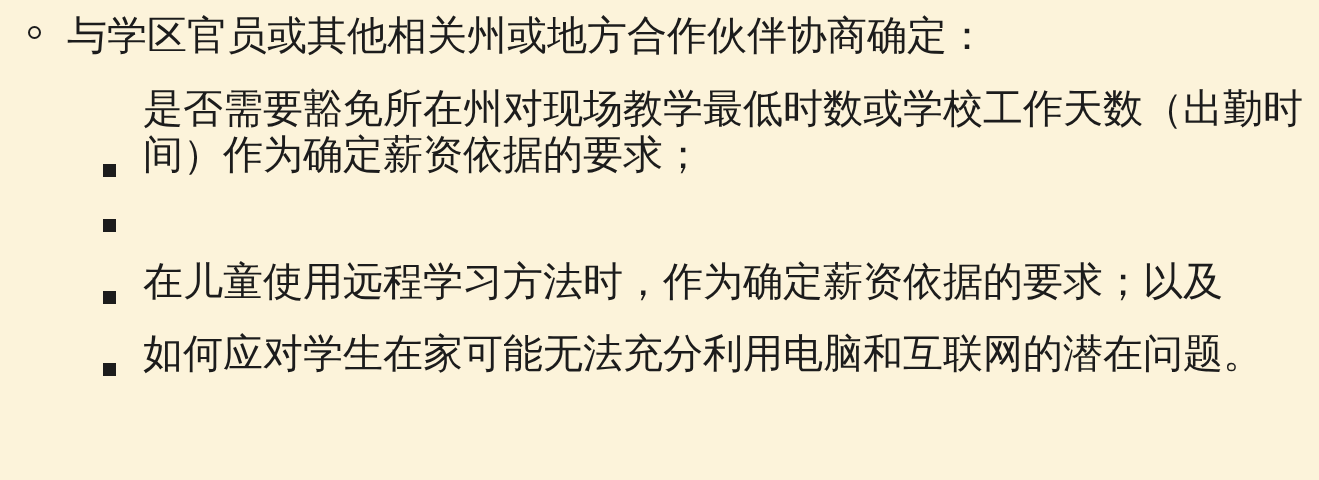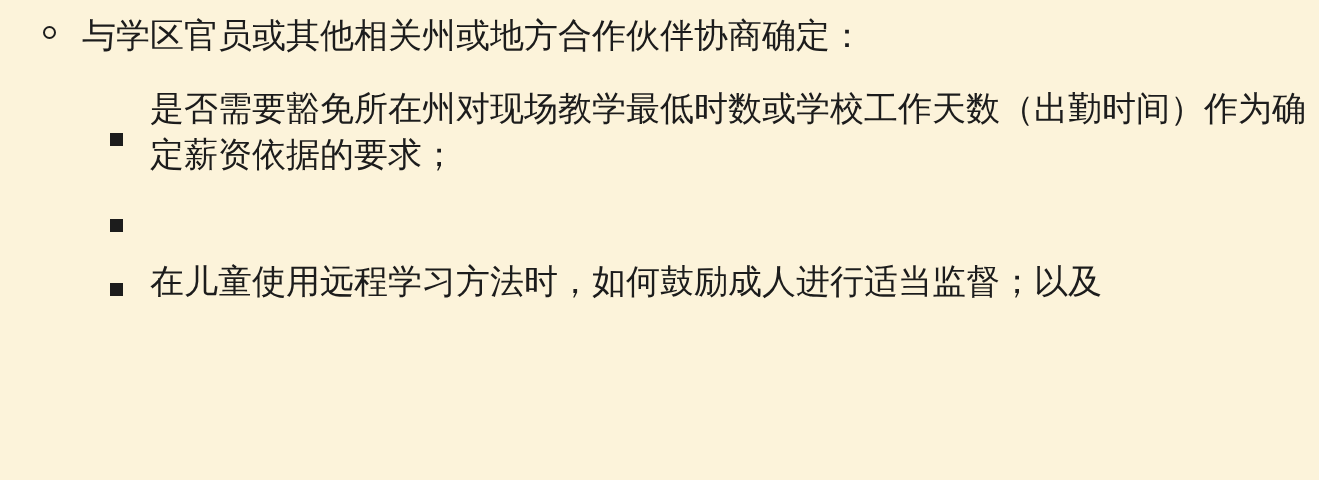--- a/index.html
+++ b/index.html
@@ -7,24 +7,23 @@
   body {
     font-family: "Liberation Sans", "DejaVu Sans", sans-serif;
     background: #FCF3DA;
   }
   .page {
     position: relative;
     width: 1319px;
     height: 424px;
     background: #FCF3DA;
     color: #1C1C1C;
-    font-size: 34px;
+    font-size: 40px;
     line-height: 46px;
     overflow: hidden;
-    padding-left: 15px;
   }
   .outer-item {
     display: flex;
     align-items: flex-start;
     padding: 12px 20px 0 28px;
   }
   .circle-bullet {
     flex: 0 0 auto;
     width: 13px;
     height: 13px;
@@ -34,23 +33,24 @@
     background: transparent;
   }
   .outer-text {
     max-width: 1220px;
   }
   .sub-list {
     margin-top: 27px;
   }
   .sub-item {
     display: flex;
-    align-items: center;
+    align-items: flex-end;
     padding-left: 95px;
     margin-bottom: 26px;
+    margin-left: 8px;
   }
   .sub-item:last-child { margin-bottom: 0; }
   .square-bullet {
     flex: 0 0 auto;
     width: 13px;
     height: 13px;
     background: #1C1C1C;
     margin: 16px 27px 0 0;
   }
   .sub-text {
@@ -74,19 +74,23 @@
       <span class="sub-text">是否需要豁免所在州对现场教学最低时数或学校工作天数（出勤时间）作为确定薪资依据的要求；</span>
     </div>
 
     <div class="sub-item">
       <span class="square-bullet"></span>
     </div>
 
 
     <div class="sub-item">
       <span class="square-bullet"></span>
-      <span class="sub-text">在儿童使用远程学习方法时，如何鼓励成人进行适当监督；以及</span>
+      <span class="sub-text">在儿童使用远程学习方法时，作为确定薪资依据的要求；以及</span>
     </div>
 
+    <div class="sub-item">
+      <span class="square-bullet"></span>
+      <span class="sub-text">如何应对学生在家可能无法充分利用电脑和互联网的潜在问题。</span>
+    </div>
 
   </div>
 
 </div>
 
 </body></html>

